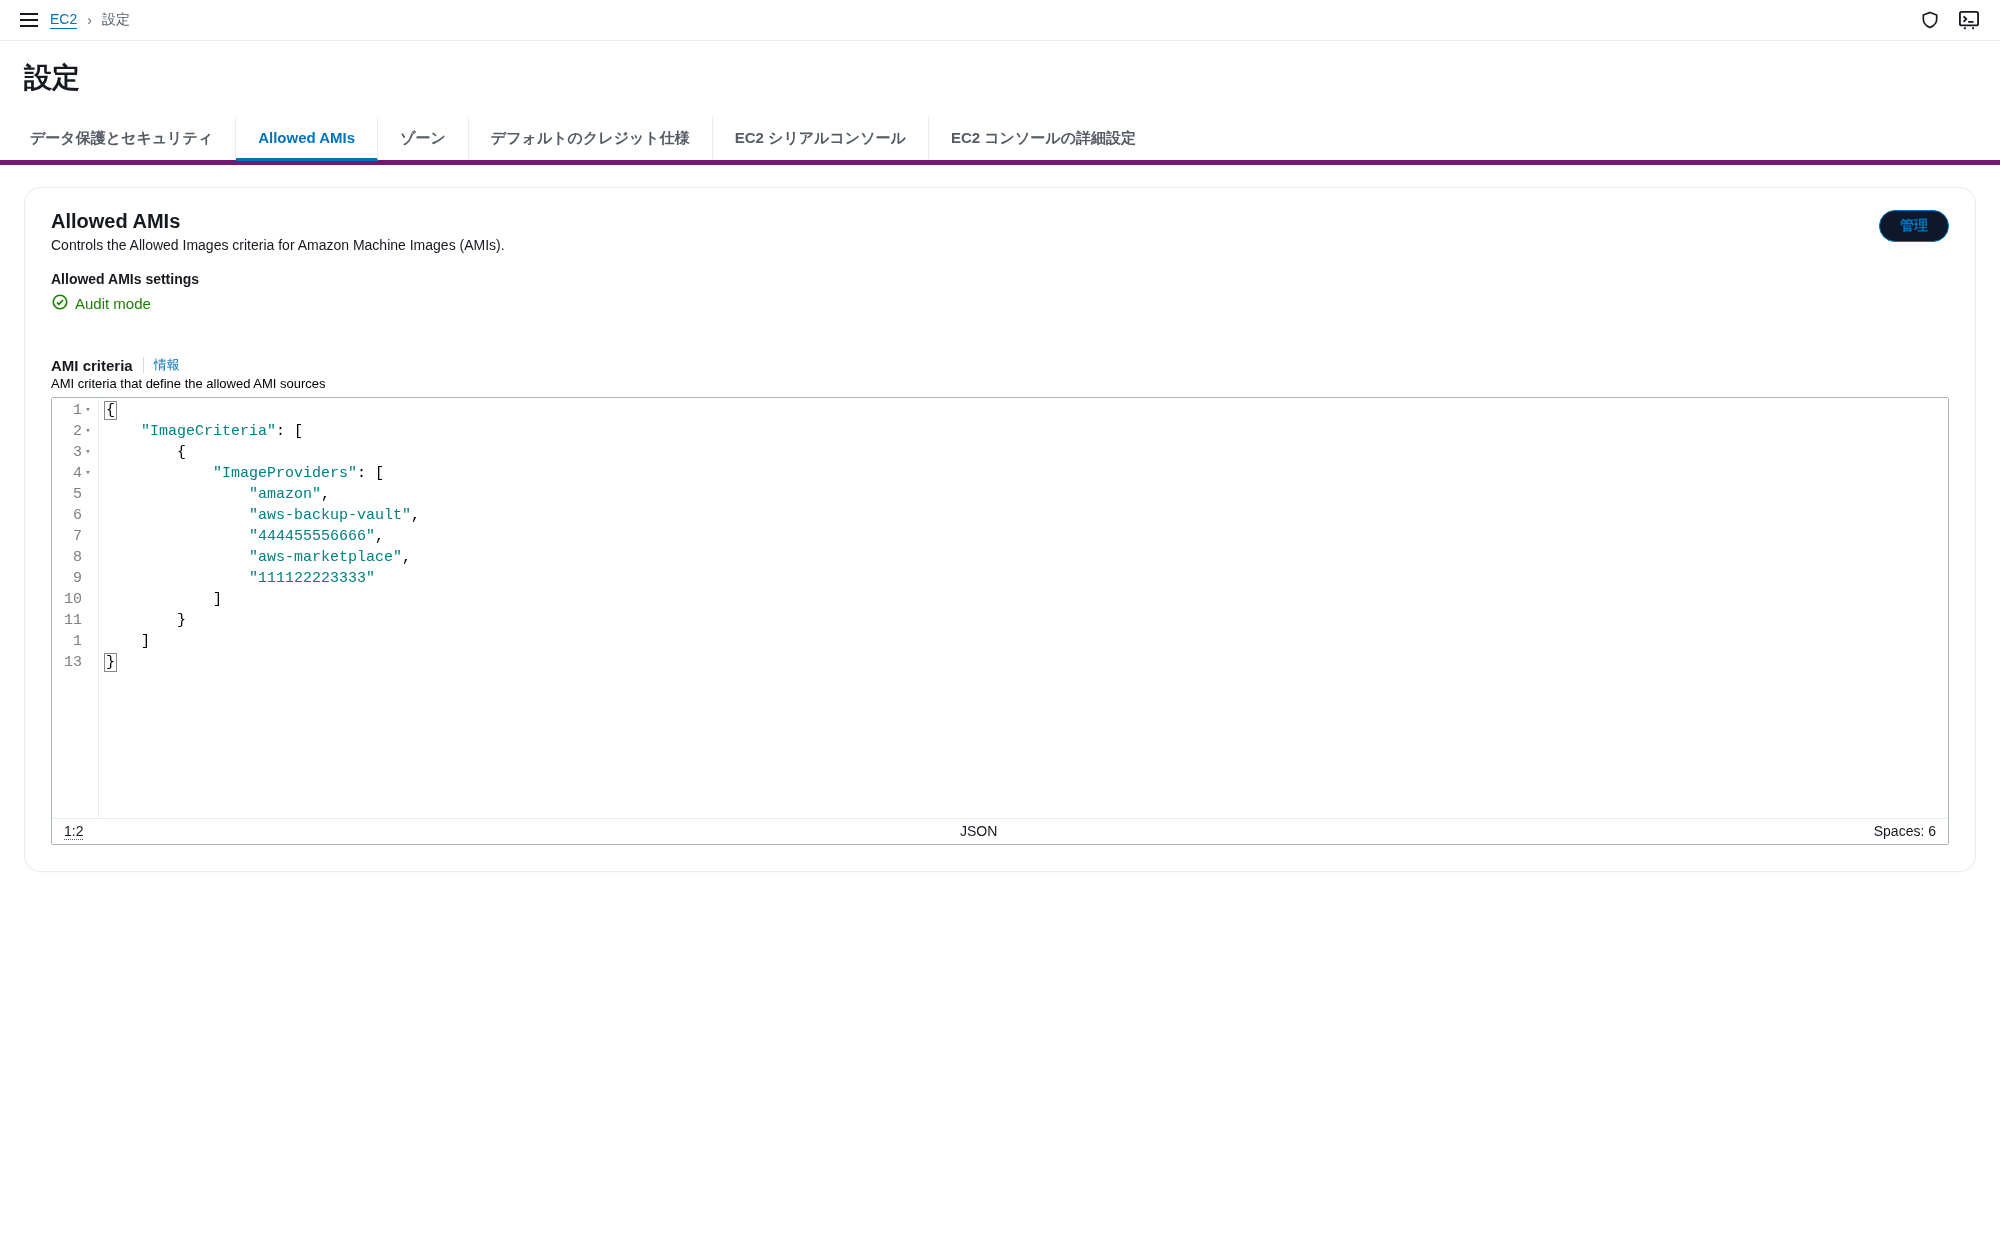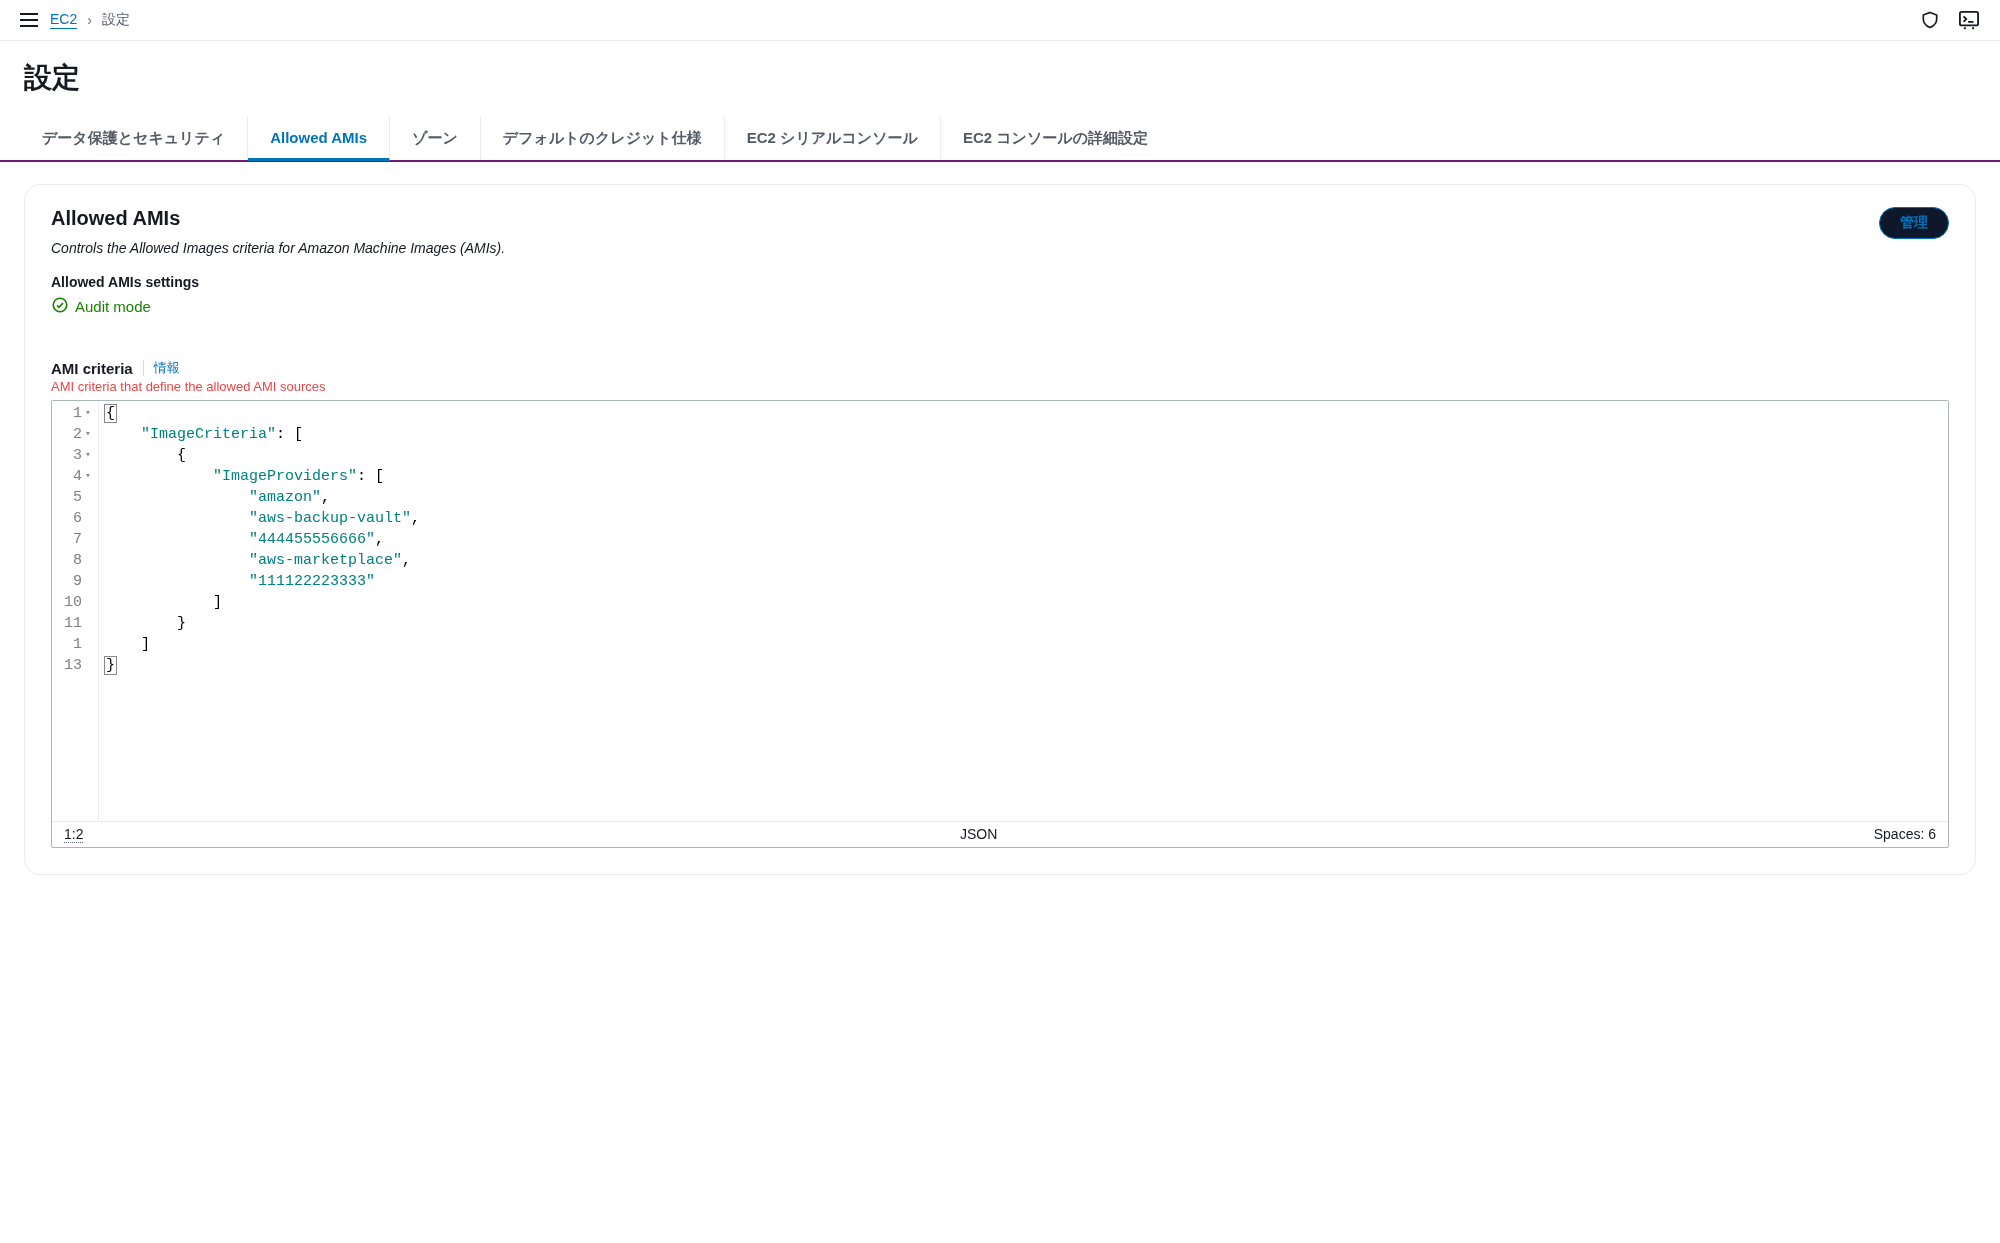--- a/index.html
+++ b/index.html
@@ -58,22 +58,22 @@
 .page-header {
   padding: 18px 24px 8px 24px;
 }
 .page-title {
   font-size: 28px;
   font-weight: 700;
   color: #16191f;
 }
 .tabs {
   display: flex;
-  padding: 0 20px;
-  border-bottom: 2px solid #701a75;
+  padding: 0 8px;
+  border-bottom: 5px solid #701a75;
   margin-top: 12px;
 }
 .tab {
   padding: 12px 22px;
   font-size: 15px;
   font-weight: 700;
   color: #545b64;
   cursor: pointer;
   border-right: 1px solid #eaeded;
   white-space: nowrap;
@@ -98,24 +98,23 @@
   display: flex;
   justify-content: space-between;
   align-items: flex-start;
 }
 .panel-title {
   font-size: 20px;
   font-weight: 700;
   color: #16191f;
 }
 .panel-desc {
-  margin-top: 10px;
-  font-size: 14px;
-  color: #16191f;
-  font-style: italic;
+  margin-top: 4px;
+  font-size: 14px;
+  color: #16191f;
 }
 .manage-btn {
   border: 1px solid #0073bb;
   color: #0073bb;
   background: #0f172a;
   border-radius: 20px;
   padding: 6px 20px;
   font-size: 14px;
   font-weight: 700;
   cursor: pointer;
@@ -149,21 +148,21 @@
   height: 16px;
   background: #d5dbdb;
 }
 .info-link {
   color: #0073bb;
   font-size: 13px;
   cursor: pointer;
 }
 .criteria-desc {
   font-size: 13px;
-  color: #ef4444;
+  color: #000000;
   margin-top: 2px;
 }
 .code-editor {
   margin-top: 6px;
   border: 1px solid #aab7b8;
   border-radius: 2px;
   overflow: hidden;
 }
 .code-body {
   display: flex;

